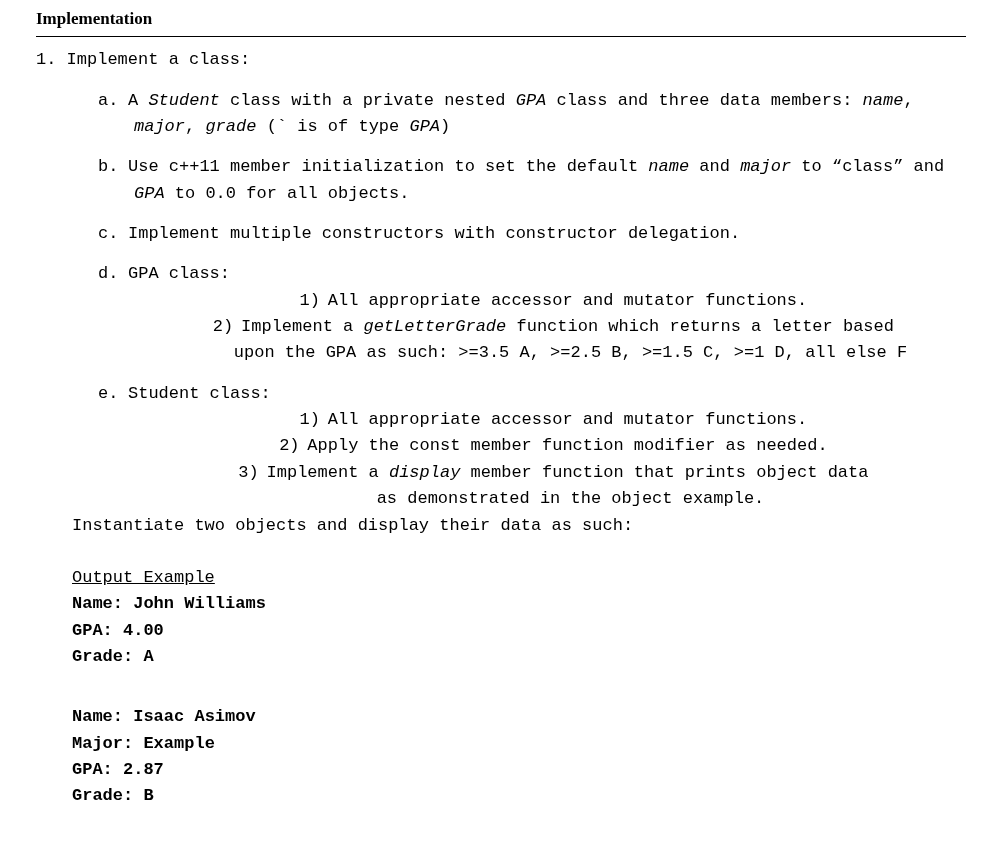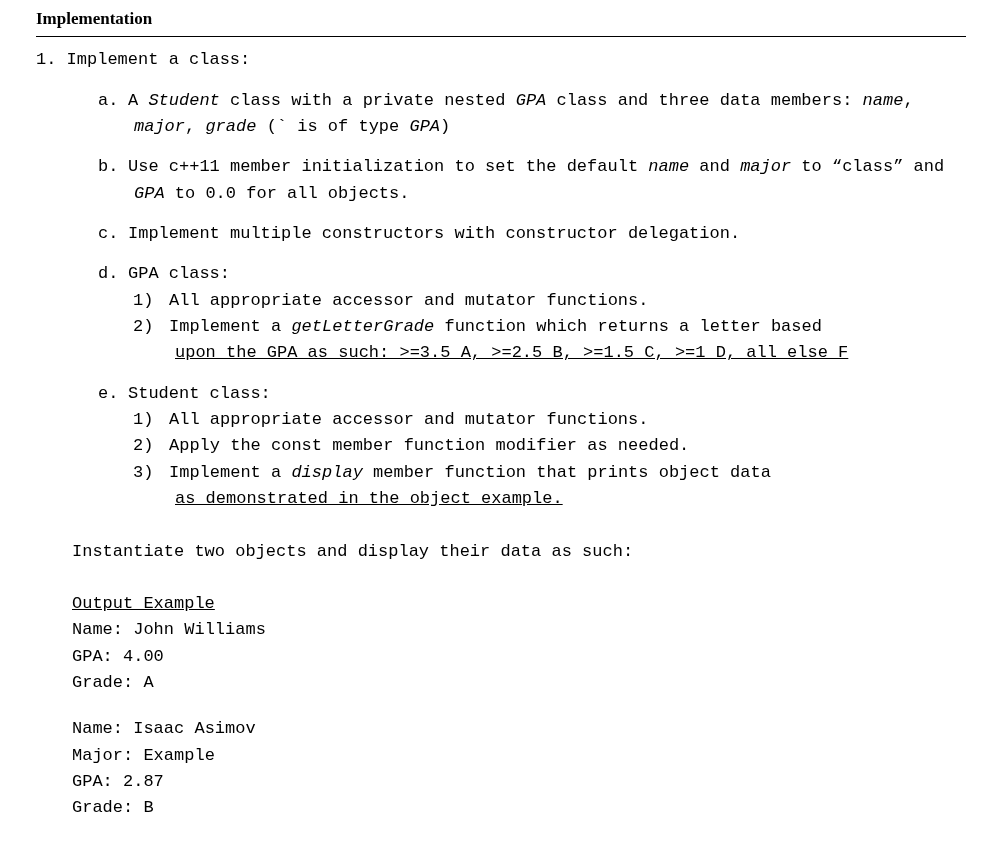--- a/index.html
+++ b/index.html
@@ -47,55 +47,55 @@
   }
   .ol-alpha > li .mk {
     display: inline-block;
     width: 30px;
     text-indent: 0;
   }
   .ol-paren {
     list-style: none;
     padding: 0;
     margin: 0;
+    text-align: center;
   }
   .ol-paren > li {
     padding-left: 113px;
     text-indent: -42px;
   }
   .ol-paren > li .mk {
     display: inline-block;
     width: 36px;
     text-indent: 0;
   }
   .ol-paren .hang {
     display: block;
     text-indent: 0;
-    text-decoration: underline;
   }
   .nest-reset > li {
     text-indent: 0;
     padding-left: 0;
   }
   .instantiate {
-    margin-top: 26px;
     padding-left: 36px;
   }
   .output-block {
     margin-top: 26px;
     padding-left: 36px;
   }
   .output-title {
     text-decoration: underline;
   }
   .output-group {
     margin-top: 0;
+    font-weight: bold;
   }
   .output-group + .output-group {
-    margin-top: 20px;
+    margin-top: 34px;
   }
   .it { font-style: italic; }
 </style>
 </head>
 <body>
 
 <div class="page">
 
   <div class="section-title">Implementation</div>
 

